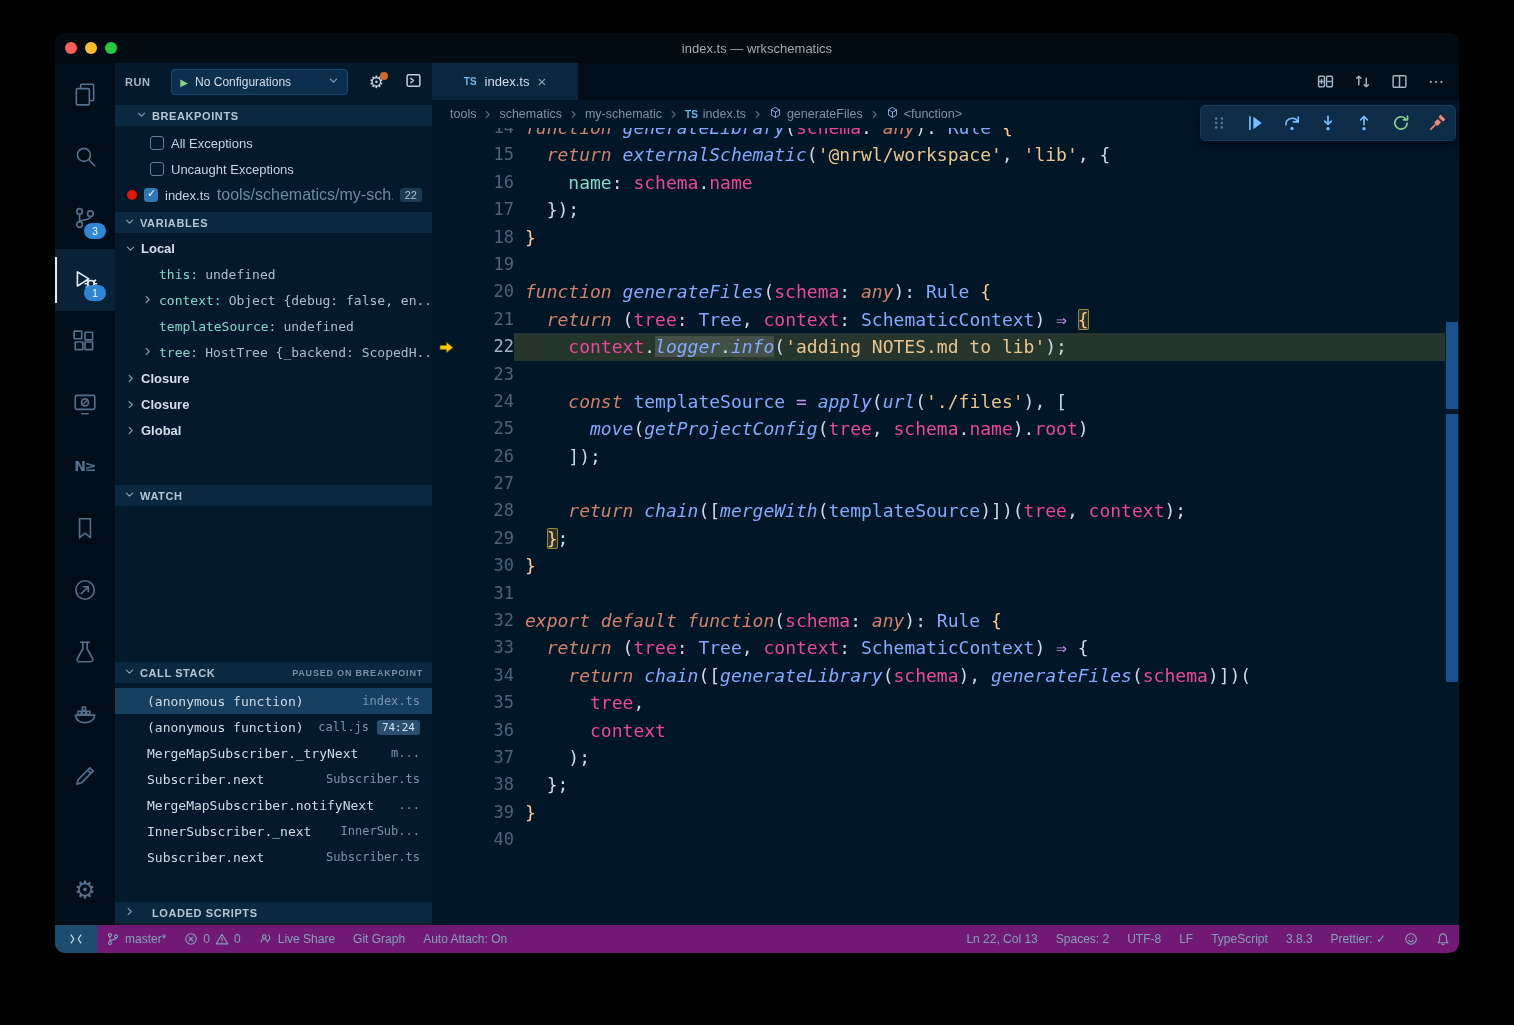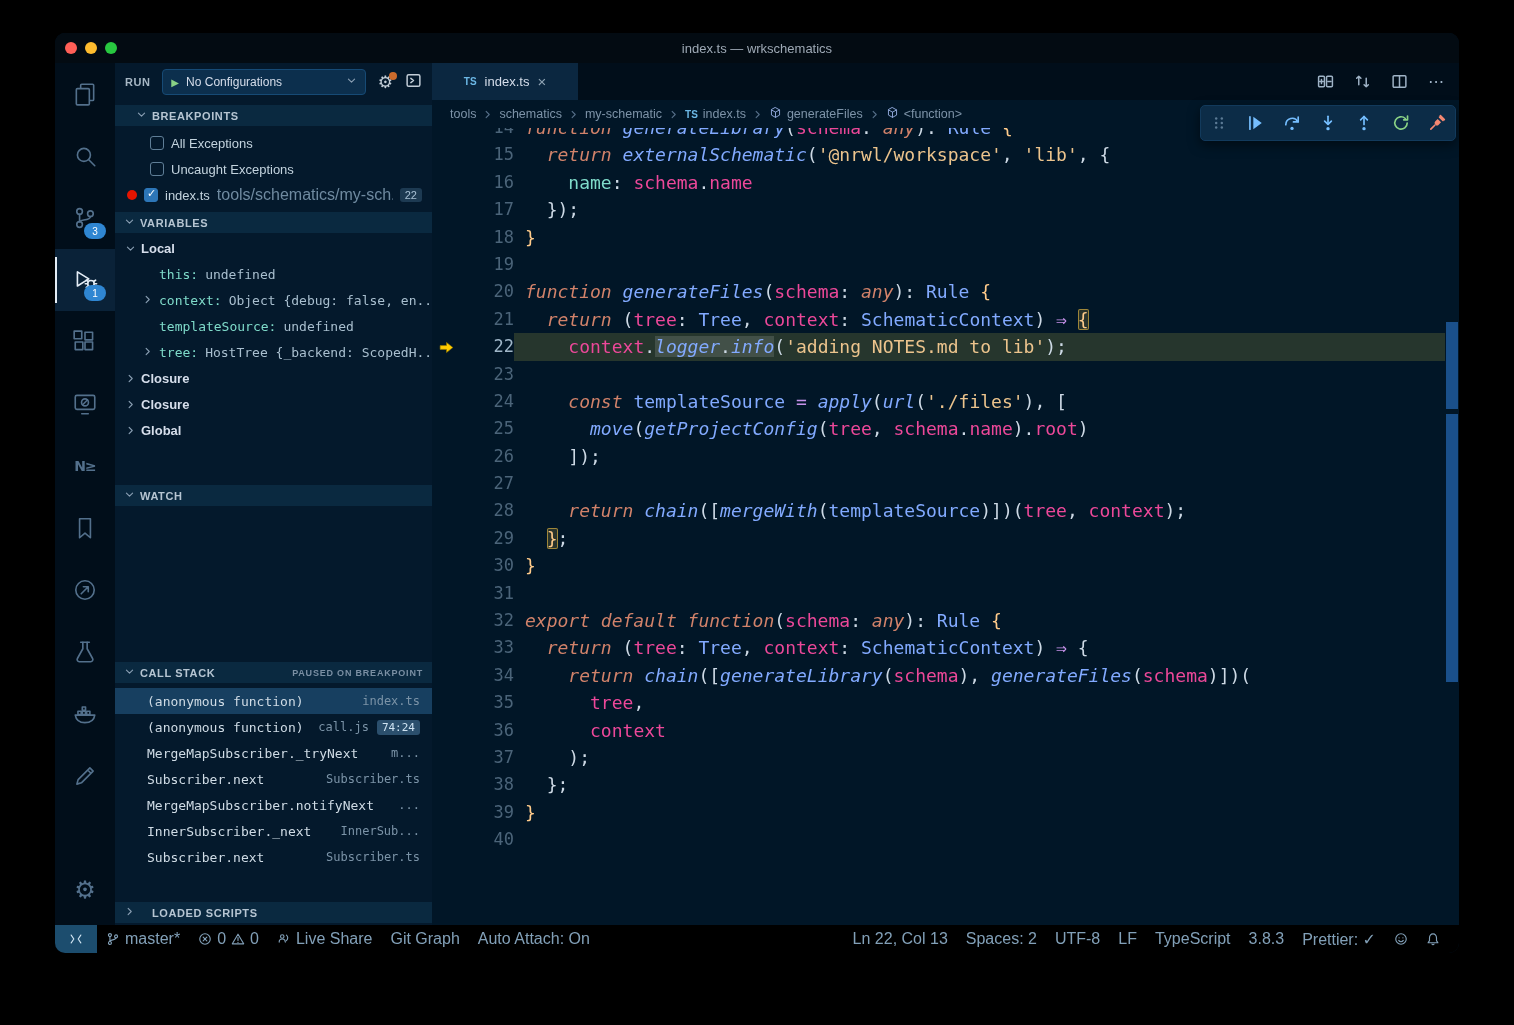--- a/index.html
+++ b/index.html
@@ -19,21 +19,21 @@
   .act-item svg{width:26px;height:26px;stroke:currentColor;fill:none;stroke-width:1.5;stroke-linecap:round;stroke-linejoin:round;}
   .act-item.active{color:#e4edf6;background:#0a2238;}
   .act-item.active::before{content:"";position:absolute;left:0;top:8px;bottom:8px;width:2px;background:#e4edf6;}
   .act-badge{position:absolute;right:9px;bottom:10px;min-width:16px;height:16px;border-radius:9px;background:#2f86d2;
     color:#fff;font-size:10px;display:flex;align-items:center;justify-content:center;padding:0 3px;}
   .act-bottom{position:absolute;bottom:4px;left:0;width:60px;}
   .gear-glyph{font-size:24px;line-height:1;color:#53708c;}
   .nx-ic{font:700 14px "DejaVu Sans",sans-serif;letter-spacing:-1px;color:currentColor;}
   
   .sidebar{position:absolute;left:60px;top:30px;width:317px;bottom:28px;background:#04192c;border-right:1px solid #0d2f4a;}
-  .run-row{position:absolute;top:5px;left:0;right:0;height:28px;display:flex;align-items:center;padding:0 10px;gap:12px;}
+  .run-row{position:absolute;top:5px;left:0;right:0;height:28px;display:flex;align-items:center;padding:0 10px;gap:21px;}
   .run-label{font-size:11px;font-weight:700;letter-spacing:.5px;color:#a7b7c4;}
   .config-pill{flex:1;height:24px;background:#0c2f4d;border:1px solid #164a75;border-radius:4px;
     display:flex;align-items:center;padding:0 8px;gap:7px;font-size:12px;color:#d6deeb;cursor:pointer;}
   .play-glyph{color:#89d185;font-size:10px;}
   .pill-chev{margin-left:auto;color:#8ba0b4;}
   .pill-chev svg,.sec-chev svg,.bc-sep svg,.row-chev svg{width:11px;height:11px;stroke:currentColor;fill:none;stroke-width:1.6;stroke-linecap:round;stroke-linejoin:round;}
   .gear-wrap{position:relative;font-size:17px;color:#c3ced8;cursor:pointer;line-height:1;}
   .gear-dot{position:absolute;top:-2px;right:-4px;width:8px;height:8px;border-radius:50%;background:#cc6b2c;}
   .console-btn{color:#c3ced8;cursor:pointer;}
   .console-btn svg{width:17px;height:17px;stroke:currentColor;fill:none;stroke-width:1.4;stroke-linecap:round;stroke-linejoin:round;}
@@ -106,24 +106,24 @@
   .dbg-toolbar{position:absolute;top:42px;right:3px;width:254px;height:34px;background:#0c2c47;
     border:1px solid #123a5c;border-radius:5px;box-shadow:0 4px 12px rgba(0,0,0,.5);
     display:flex;align-items:center;justify-content:space-around;z-index:10;}
   .dbg-btn{display:flex;cursor:pointer;}
   .dbg-btn svg{width:18px;height:18px;stroke:currentColor;fill:none;stroke-width:1.5;stroke-linecap:round;stroke-linejoin:round;}
   .dbg-gripper{color:#5b7a95;cursor:grab;}
   .dbg-blue{color:#75beff;}
   .dbg-green{color:#89d185;}
   .dbg-red{color:#f48771;}
   
-  .statusbar{position:absolute;left:0;bottom:0;width:100%;height:28px;background:#000000;
-    display:flex;align-items:center;font-size:16px;color:#82a0b8;}
+  .statusbar{position:absolute;left:0;bottom:0;width:100%;height:28px;background:#701a75;
+    display:flex;align-items:center;font-size:12px;color:#82a0b8;}
   .sb-left,.sb-right{display:flex;align-items:center;height:100%;}
-  .sb-right{margin-left:auto;padding-right:10px;}
+  .sb-right{margin-left:auto;}
   .sb-item{display:flex;align-items:center;gap:5px;padding:0 9px;height:100%;cursor:pointer;white-space:nowrap;}
   .sb-item svg{width:14px;height:14px;stroke:currentColor;fill:none;stroke-width:1.3;stroke-linecap:round;stroke-linejoin:round;}
   .sb-remote{width:42px;justify-content:center;background:#1c4d6e;color:#cfe4f2;padding:0;}
 </style>
 </head>
 <body>
 
 <div class="window">
 
   <div class="titlebar">

